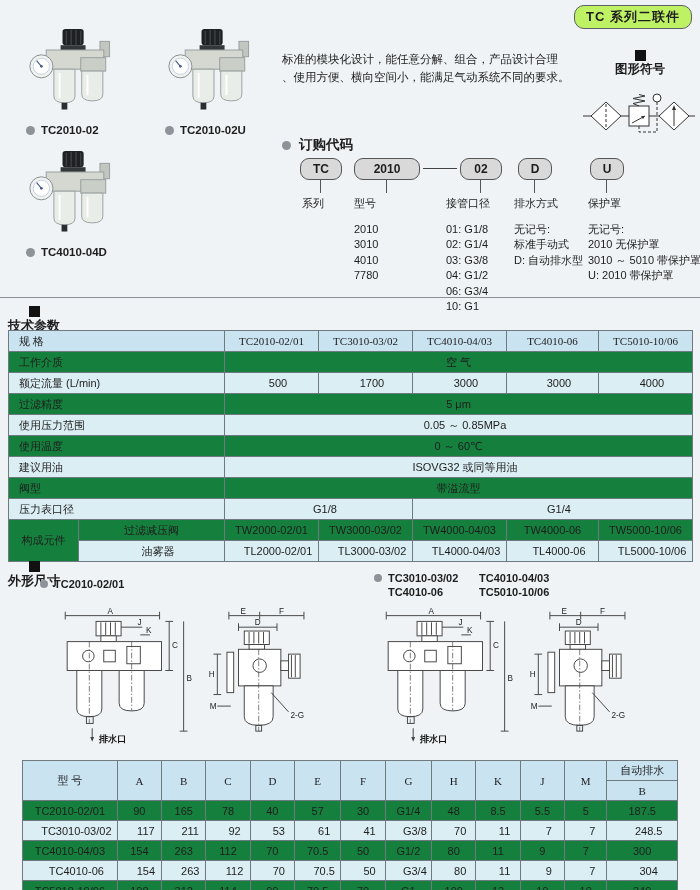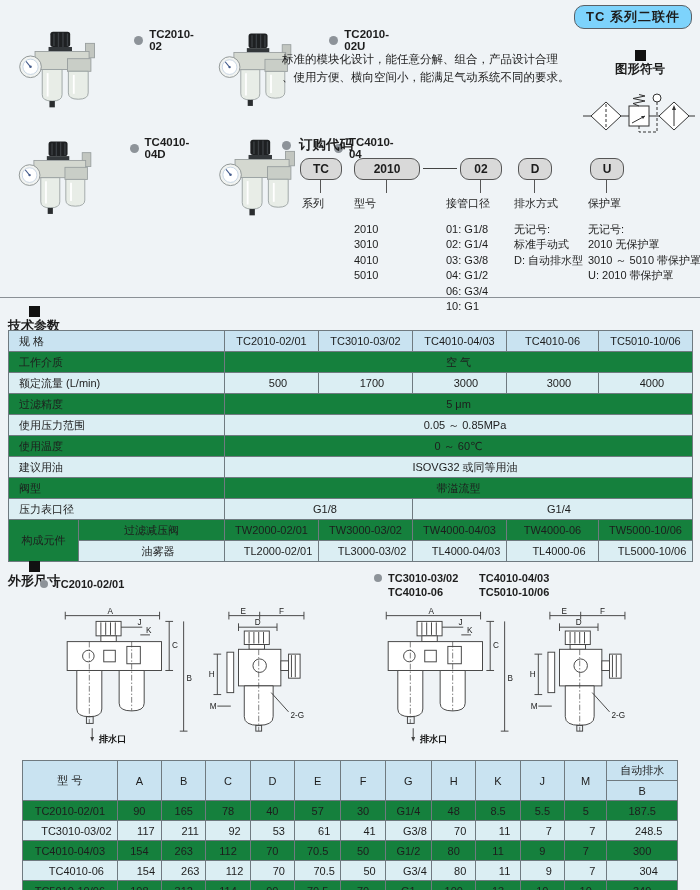--- a/index.html
+++ b/index.html
@@ -1,26 +1,26 @@
 <!DOCTYPE html>
 <html><head>
 <meta charset="utf-8">
 <style>
   html,body{margin:0;padding:0;}
   body{font-family:"Liberation Sans","DejaVu Sans",sans-serif;color:#1d1d1d;}
   .page{position:relative;width:700px;height:890px;background:#eff3f6;overflow:hidden;}
 
   
   .badge{position:absolute;right:8px;top:5px;border:1.4px solid #5a6066;border-radius:10px;
-         background:#7dd3fc;padding:2px 11px;font-size:13px;font-weight:bold;letter-spacing:1px;}
+         background:#bef264;padding:2px 11px;font-size:13px;font-weight:bold;letter-spacing:1px;}
 
   
   .photos{position:absolute;left:8px;top:26px;width:272px;display:grid;
           grid-template-columns:1fr 1fr;row-gap:12px;column-gap:6px;}
-  .product{display:flex;align-items:flex-start;}
+  .product{display:flex;flex-direction:column;align-items:flex-start;}
   .product svg{display:block;margin:0 auto;}
   .photo-label{display:flex;align-items:center;gap:6px;font-size:11.5px;font-weight:bold;margin:2px 0 0 18px;}
   .dot{width:9px;height:9px;border-radius:50%;background:#8d9399;flex:0 0 auto;}
   .dot.sm{width:8px;height:8px;}
 
   
   .intro{position:absolute;left:282px;top:46px;width:302px;}
   .sec-title{display:flex;align-items:center;gap:8px;font-size:13.5px;font-weight:bold;}
   .intro-desc{font-size:11.5px;line-height:1.55;margin-top:5px;color:#222;}
   .symbol{position:absolute;left:583px;top:50px;width:114px;}
@@ -42,21 +42,21 @@
   .divider{position:absolute;left:0;top:297px;width:700px;border-top:1.2px solid #8a9096;}
   .h-tech{position:absolute;left:8px;top:306px;}
   .h-dims{position:absolute;left:8px;top:561px;}
 
   
   table{border-collapse:collapse;table-layout:fixed;}
   td{border:1px solid #6f7a80;font-size:11px;text-align:center;padding:2px 3px;height:16px;
      overflow:hidden;white-space:nowrap;}
   .tech-table{position:absolute;left:8px;top:330px;width:684px;border:1.6px solid #47525a;}
   .tech-table td.lbl{text-align:left;padding-left:10px;}
-  .rh td{background:#c9e3f1;}
+  .rh td{background:#c9e3f1;font-family:Liberation Serif, serif;}
   .rc td{background:#dbeef3;padding-left:16px;}
   .rw td{background:#15803d;}
 
   .dims-table{position:absolute;left:22px;top:760px;width:656px;border:1.6px solid #47525a;}
   .dims-table td{height:15px;}
 
   
   .cap-left{position:absolute;left:40px;top:578px;display:flex;gap:6px;align-items:center;
             font-size:11px;font-weight:bold;}
   .cap-right{position:absolute;left:360px;top:572px;font-size:11px;font-weight:bold;}
@@ -115,29 +115,20 @@
     </div>
     <div class="product">
       <svg viewBox="0 0 120 100" width="116" height="96">
           <use href="#prod"></use>
         </svg>
       <div class="photo-label">
         <span class="dot"></span>
         <span>TC4010-04D</span>
       </div>
     </div>
-    <div class="product">
-      <svg viewBox="0 0 120 100" width="116" height="96">
-          <use href="#prod"></use>
-        </svg>
-      <div class="photo-label">
-        <span class="dot"></span>
-        <span>TC4010-04</span>
-      </div>
-    </div>
   </div>
 
   <div class="intro">
     <div class="intro-desc">
       <div>标准的模块化设计，能任意分解、组合，产品设计合理</div>
       <div>、使用方便、横向空间小，能满足气动系统不同的要求。</div>
     </div>
   </div>
 
   <div class="symbol">
@@ -181,21 +172,21 @@
     <div class="tick" style="left:252px"></div>
     <div class="tick" style="left:324px"></div>
     <div class="ord-col" style="left:20px">
       <div class="t">系列</div>
     </div>
     <div class="ord-col" style="left:72px">
       <div class="t">型号</div>
       <div>2010</div>
       <div>3010</div>
       <div>4010</div>
-      <div>5010</div>
+      <div>7780</div>
     </div>
     <div class="ord-col" style="left:164px">
       <div class="t">接管口径</div>
       <div>01: G1/8</div>
       <div>02: G1/4</div>
       <div>03: G3/8</div>
       <div>04: G1/2</div>
       <div>06: G3/4</div>
       <div>10: G1</div>
     </div>

